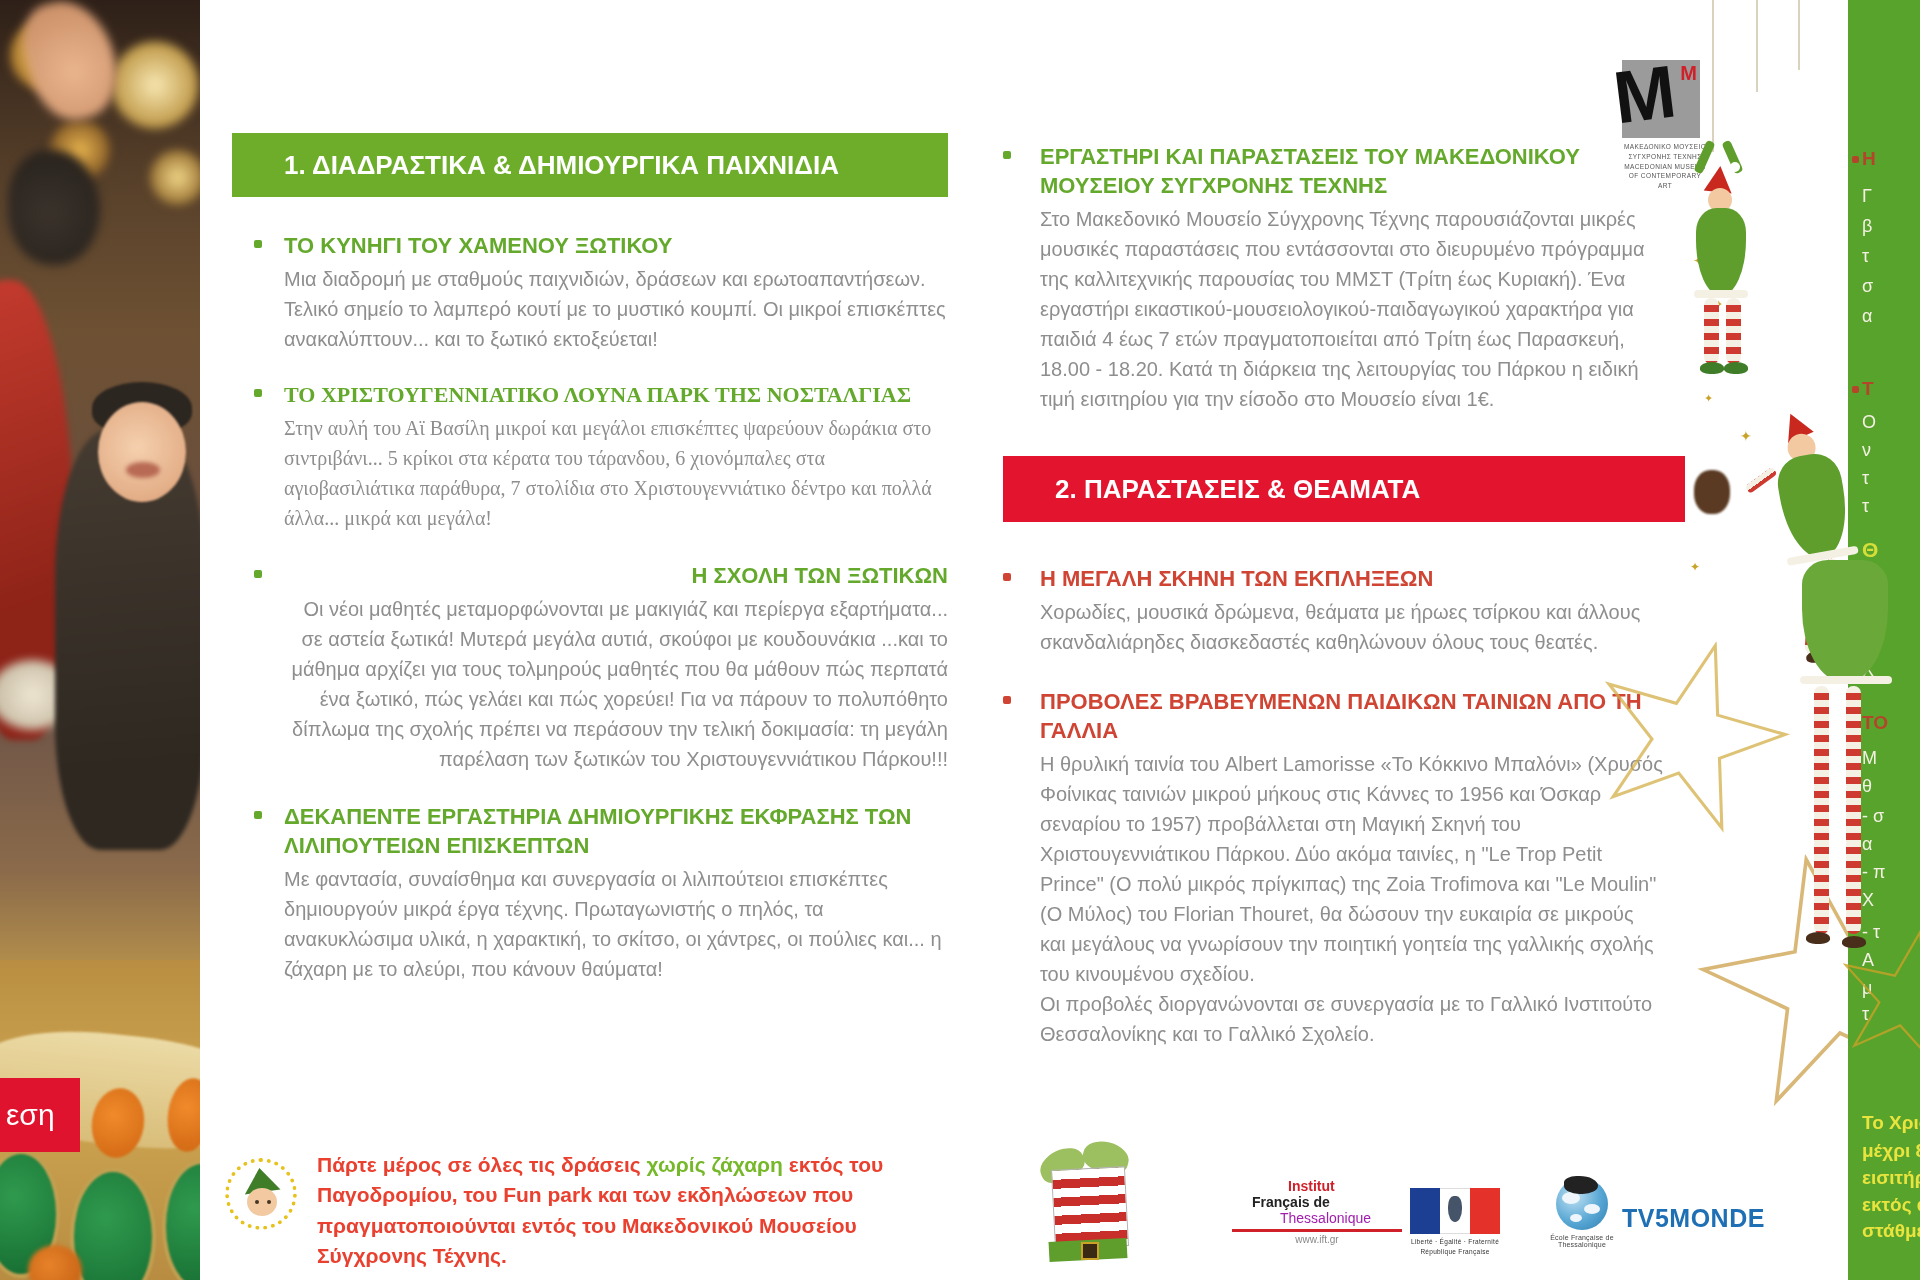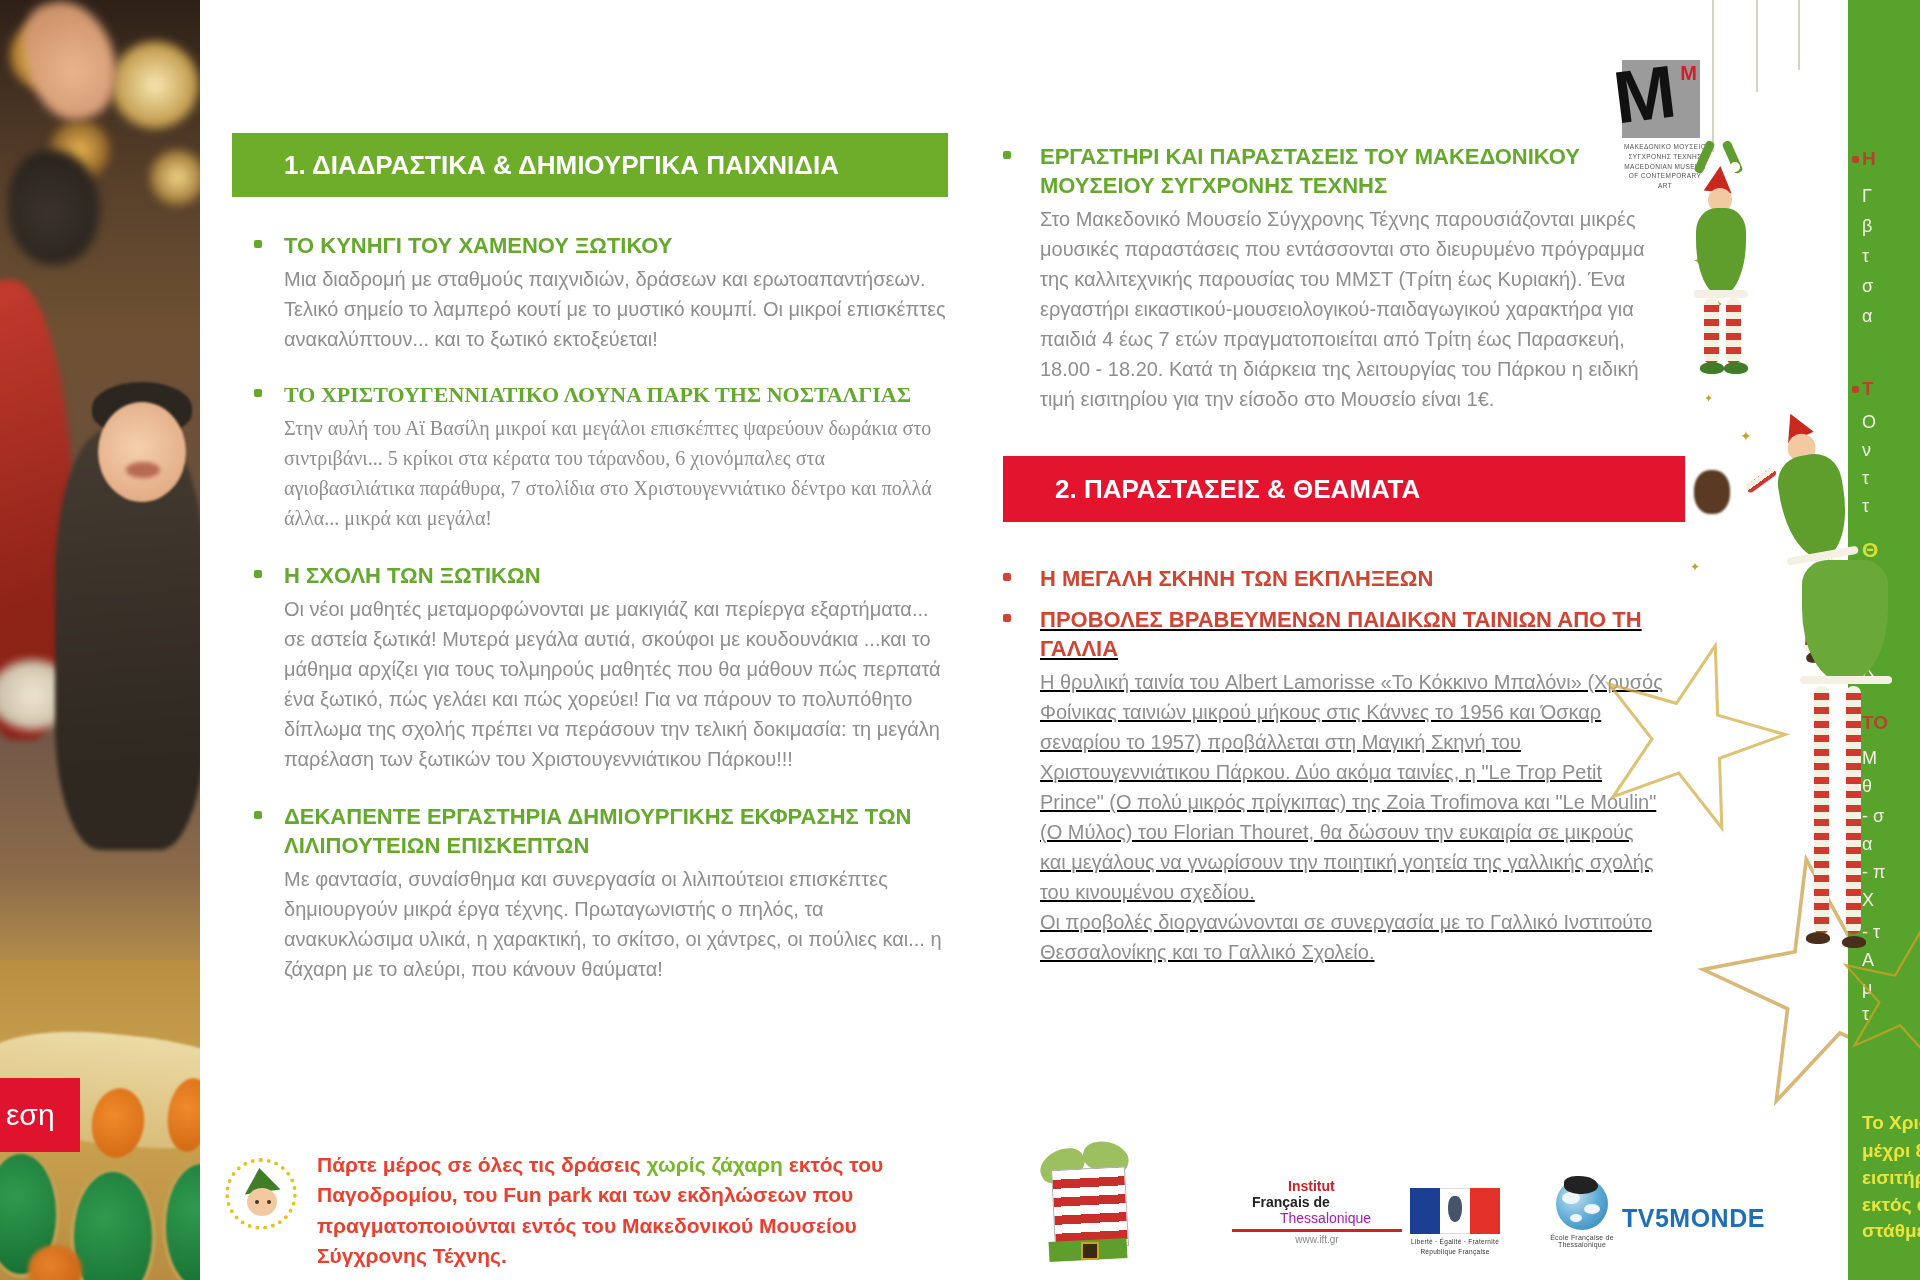--- a/index.html
+++ b/index.html
@@ -146,21 +146,21 @@
       <div class="ghead">ΤΟ ΚΥΝΗΓΙ ΤΟΥ ΧΑΜΕΝΟΥ ΞΩΤΙΚΟΥ</div>
       <div class="gbody">Μια διαδρομή με σταθμούς παιχνιδιών, δράσεων και ερωτοαπαντήσεων. Τελικό σημείο το λαμπερό κουτί με το μυστικό κουμπί. Οι μικροί επισκέπτες ανακαλύπτουν... και το ξωτικό εκτοξεύεται!</div>
     </div>
 
     <div class="item" style="margin-top:26px;font-family:Liberation Serif, serif;">
       <div class="dot dot-g"></div>
       <div class="ghead">ΤΟ ΧΡΙΣΤΟΥΓΕΝΝΙΑΤΙΚΟ ΛΟΥΝΑ ΠΑΡΚ ΤΗΣ ΝΟΣΤΑΛΓΙΑΣ</div>
       <div class="gbody">Στην αυλή του Αϊ Βασίλη μικροί και μεγάλοι επισκέπτες ψαρεύουν δωράκια στο σιντριβάνι... 5 κρίκοι στα κέρατα του τάρανδου, 6 χιονόμπαλες στα αγιοβασιλιάτικα παράθυρα, 7 στολίδια στο Χριστουγεννιάτικο δέντρο και πολλά άλλα... μικρά και μεγάλα!</div>
     </div>
 
-    <div class="item" style="margin-top:28px;">
+    <div class="item" style="margin-top:28px;text-align:right;">
       <div class="dot dot-g"></div>
       <div class="ghead">Η ΣΧΟΛΗ ΤΩΝ ΞΩΤΙΚΩΝ</div>
       <div class="gbody">Οι νέοι μαθητές μεταμορφώνονται με μακιγιάζ και περίεργα εξαρτήματα... σε αστεία ξωτικά! Μυτερά μεγάλα αυτιά, σκούφοι με κουδουνάκια ...και το μάθημα αρχίζει για τους τολμηρούς μαθητές που θα μάθουν πώς περπατά ένα ξωτικό, πώς γελάει και πώς χορεύει! Για να πάρουν το πολυπόθητο δίπλωμα της σχολής πρέπει να περάσουν την τελική δοκιμασία: τη μεγάλη παρέλαση των ξωτικών του Χριστουγεννιάτικου Πάρκου!!!</div>
     </div>
 
     <div class="item" style="margin-top:28px;">
       <div class="dot dot-g"></div>
       <div class="ghead">ΔΕΚΑΠΕΝΤΕ ΕΡΓΑΣΤΗΡΙΑ ΔΗΜΙΟΥΡΓΙΚΗΣ ΕΚΦΡΑΣΗΣ ΤΩΝ ΛΙΛΙΠΟΥΤΕΙΩΝ ΕΠΙΣΚΕΠΤΩΝ</div>
       <div class="gbody">Με φαντασία, συναίσθημα και συνεργασία οι λιλιπούτειοι επισκέπτες δημιουργούν μικρά έργα τέχνης. Πρωταγωνιστής ο πηλός, τα ανακυκλώσιμα υλικά, η χαρακτική, το σκίτσο, οι χάντρες, οι πούλιες και... η ζάχαρη με το αλεύρι, που κάνουν θαύματα!</div>
     </div>
@@ -185,23 +185,24 @@
       <div class="gbody">Στο Μακεδονικό Μουσείο Σύγχρονης Τέχνης παρουσιάζονται μικρές μουσικές παραστάσεις που εντάσσονται στο διευρυμένο πρόγραμμα της καλλιτεχνικής παρουσίας του ΜΜΣΤ (Τρίτη έως Κυριακή). Ένα εργαστήρι εικαστικού-μουσειολογικού-παιδαγωγικού χαρακτήρα για παιδιά 4 έως 7 ετών πραγματοποιείται από Τρίτη έως Παρασκευή, 18.00 - 18.20. Κατά τη διάρκεια της λειτουργίας του Πάρκου η ειδική τιμή εισιτηρίου για την είσοδο στο Μουσείο είναι 1€.</div>
     </div>
 
     <div class="bar bar-red" style="margin-top:42px;">
       <span>2. ΠΑΡΑΣΤΑΣΕΙΣ &amp; ΘΕΑΜΑΤΑ</span>
     </div>
 
     <div class="item2" style="margin-top:42px;">
       <div class="dot dot-r"></div>
       <div class="rhead">Η ΜΕΓΑΛΗ ΣΚΗΝΗ ΤΩΝ ΕΚΠΛΗΞΕΩΝ</div>
-    </div>
-
-    <div class="item2" style="margin-top:12px;text-decoration:underline;">
+      <div class="gbody">Χορωδίες, μουσικά δρώμενα, θεάματα με ήρωες τσίρκου και άλλους σκανδαλιάρηδες διασκεδαστές καθηλώνουν όλους τους θεατές.</div>
+    </div>
+
+    <div class="item2" style="margin-top:30px;">
       <div class="dot dot-r"></div>
       <div class="rhead">ΠΡΟΒΟΛΕΣ ΒΡΑΒΕΥΜΕΝΩΝ ΠΑΙΔΙΚΩΝ ΤΑΙΝΙΩΝ ΑΠΟ ΤΗ ΓΑΛΛΙΑ</div>
       <div class="gbody">Η θρυλική ταινία του Albert Lamorisse «Το Κόκκινο Μπαλόνι» (Χρυσός Φοίνικας ταινιών μικρού μήκους στις Κάννες το 1956 και Όσκαρ σεναρίου το 1957) προβάλλεται στη Μαγική Σκηνή του Χριστουγεννιάτικου Πάρκου. Δύο ακόμα ταινίες, η "Le Trop Petit Prince" (Ο πολύ μικρός πρίγκιπας) της Zoia Trofimova και "Le Moulin" (Ο Μύλος) του Florian Thouret, θα δώσουν την ευκαιρία σε μικρούς και μεγάλους να γνωρίσουν την ποιητική γοητεία της γαλλικής σχολής του κινουμένου σχεδίου.</div>
       <div class="gbody" style="margin-top:0;">Οι προβολές διοργανώνονται σε συνεργασία με το Γαλλικό Ινστιτούτο Θεσσαλονίκης και το Γαλλικό Σχολείο.</div>
     </div>
   </div>
 
   <div class="mmca">
     <div class="mmca-sq">
       <div class="mmca-m">M</div>

